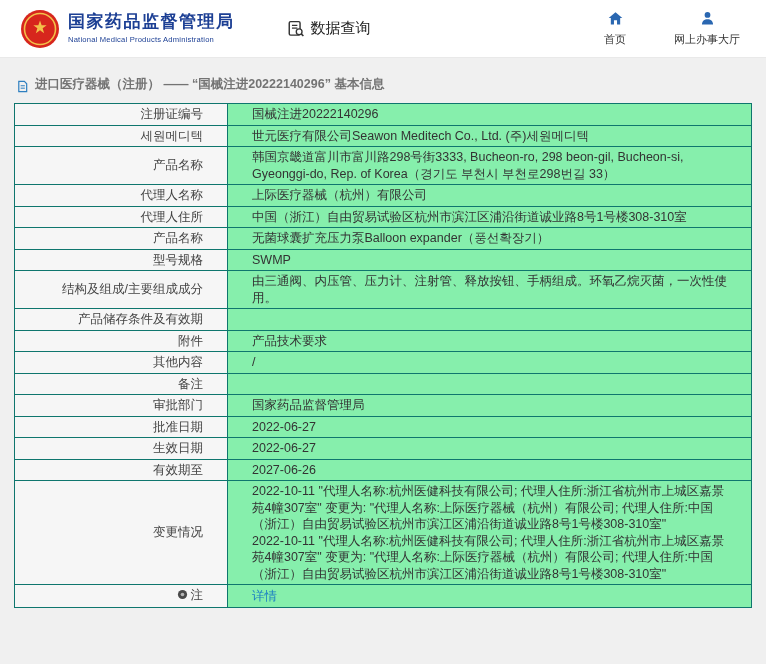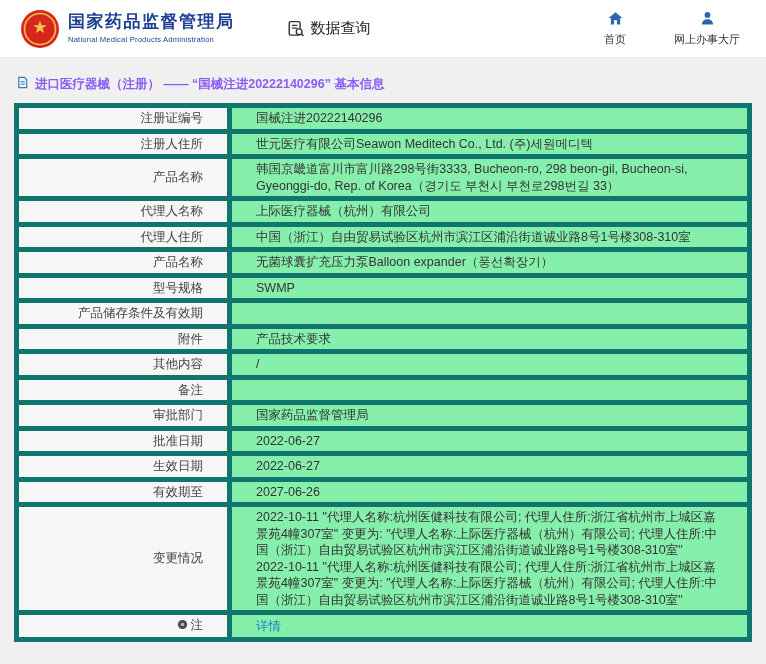--- a/index.html
+++ b/index.html
@@ -53,38 +53,38 @@
     gap: 3px;
     font-size: 11px;
     color: #333;
     cursor: pointer;
     white-space: nowrap;
   }
   
   .content { padding: 16px 14px 0 14px; }
   .breadcrumb {
     display: flex;
-    align-items: flex-start;
+    align-items: flex-end;
     gap: 6px;
-    color: #8b5cf6;
+    color: #737373;
     font-size: 12.5px;
     font-weight: bold;
     margin: 2px 0 10px 2px;
   }
   
   table.info {
     width: 738px;
     border-collapse: collapse;
     background: #ffffff;
     table-layout: fixed;
     font-size: 12.5px;
   }
   table.info col.c1 { width: 213px; }
   table.info th, table.info td {
-    border: 5px solid #0f766e;
+    border: 1px solid #0f766e;
     padding: 2px 24px;
     line-height: 1.32;
     vertical-align: middle;
     word-break: break-word;
   }
   table.info th {
     background: #f6f6f6;
     text-align: right;
     font-weight: normal;
     color: #444;
@@ -161,21 +161,21 @@
     <colgroup>
         <col class="c1">
         <col>
       </colgroup>
     <tbody>
       <tr>
         <th>注册证编号</th>
         <td>国械注进20222140296</td>
       </tr>
       <tr>
-        <th>注册人住所</th>
+        <th>세원메디텍</th>
         <td>世元医疗有限公司Seawon Meditech Co., Ltd. (주)세원메디텍</td>
       </tr>
       <tr>
         <th>产品名称</th>
         <td>韩国京畿道富川市富川路298号街3333, Bucheon-ro, 298 beon-gil, Bucheon-si, Gyeonggi-do, Rep. of Korea（경기도 부천시 부천로298번길 33）</td>
       </tr>
       <tr>
         <th>代理人名称</th>
         <td>上际医疗器械（杭州）有限公司</td>
       </tr>
@@ -183,20 +183,24 @@
         <th>代理人住所</th>
         <td>中国（浙江）自由贸易试验区杭州市滨江区浦沿街道诚业路8号1号楼308-310室</td>
       </tr>
       <tr>
         <th>产品名称</th>
         <td>无菌球囊扩充压力泵Balloon expander（풍선확장기）</td>
       </tr>
       <tr>
         <th>型号规格</th>
         <td>SWMP</td>
+      </tr>
+      <tr>
+        <th>结构及组成/主要组成成分</th>
+        <td>由三通阀、内压管、压力计、注射管、释放按钮、手柄组成。环氧乙烷灭菌，一次性使用。</td>
       </tr>
       <tr>
         <th>产品储存条件及有效期</th>
         <td></td>
       </tr>
       <tr>
         <th>附件</th>
         <td>产品技术要求</td>
       </tr>
       <tr>

